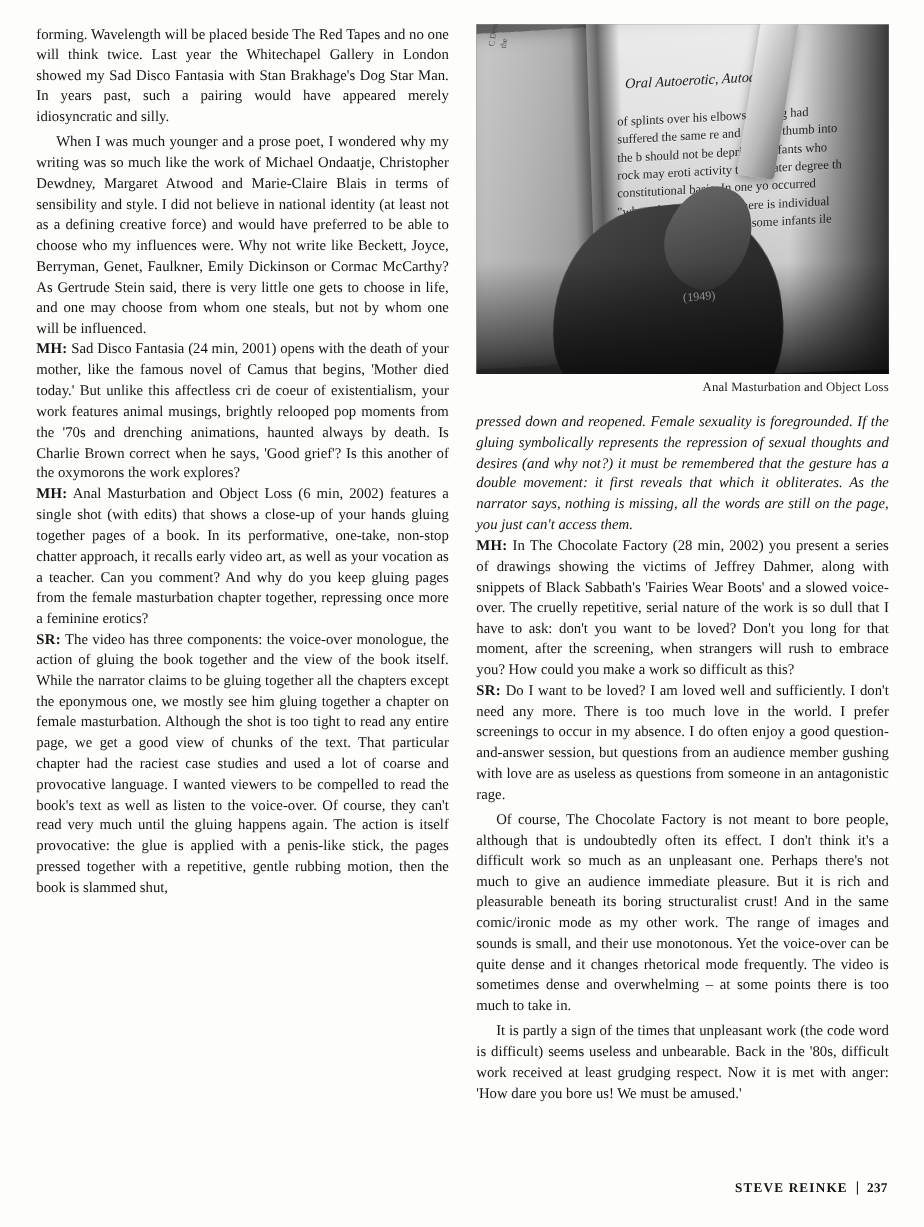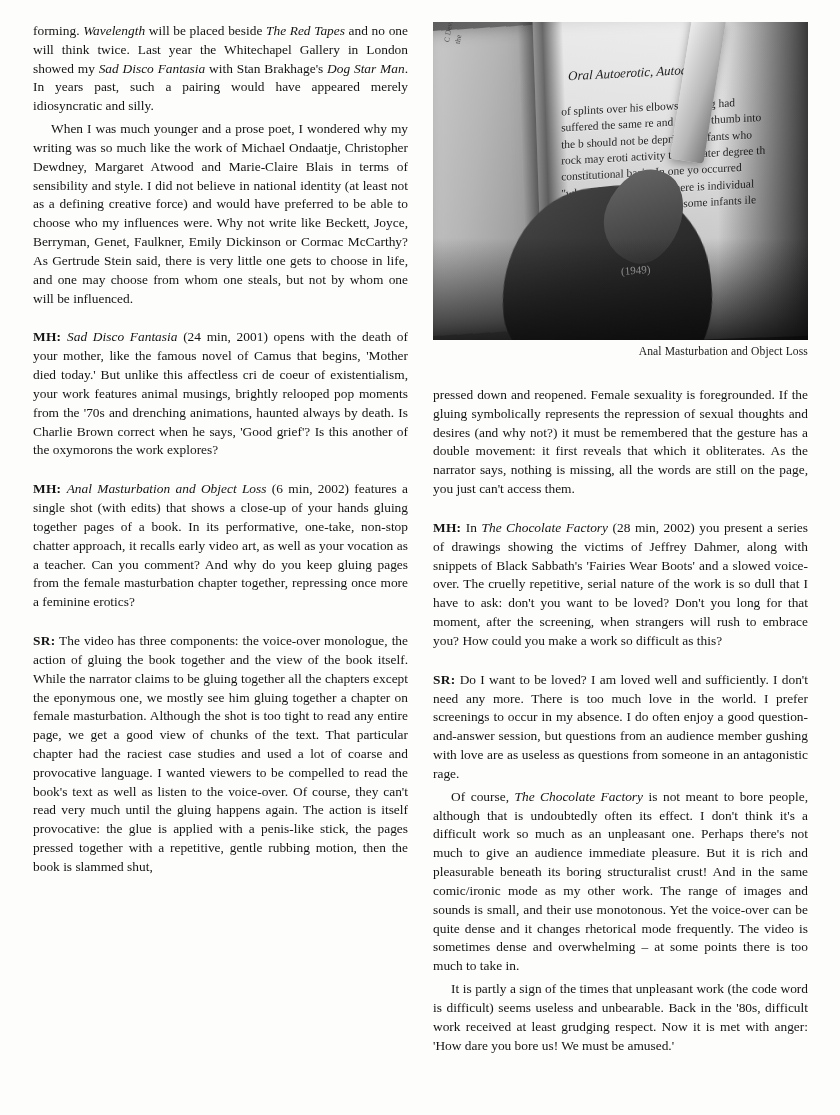--- a/index.html
+++ b/index.html
@@ -36,30 +36,30 @@
     top: 0;
     width: 375px;
     font-size: 13.4px;
     line-height: 1.405;
     text-align: justify;
   }
   .col-left { left: 0; }
   .col-right { left: 400px; }
 
   
-  .col-right .after-figure { margin-top: 12px; }
+  .col-right .after-figure { margin-top: 0; font-style: italic; }
 
   p {
     margin: 0;
     text-indent: 0;
   }
   p + p { margin-top: 4px; }
   p.indent { text-indent: 1.35em; }
-  p.gap { margin-top: 20px; }
-  .it { font-style: italic; }
+  p.gap { margin-top: 0; }
+  .it { }
   .spk {
     font-weight: bold;
     letter-spacing: 0.02em;
   }
 
   
   .figure {
     position: absolute;
     left: 400px;
     top: 0;
@@ -251,13 +251,16 @@
     <div class="col col-right" id="col-right" style="padding-top: 352px;">
         <p class="after-figure"><span>pressed down and reopened. Female sexuality is foregrounded. If the gluing symbolically represents the repression of sexual thoughts and desires (and why not?) it must be remembered that the gesture has a double movement: it first reveals that which it obliterates. As the narrator says, nothing is missing, all the words are still on the page, you just can't access them.</span></p>
         <p class="gap"><span class="spk">MH:</span><span> In </span><span class="it">The Chocolate Factory</span><span> (28 min, 2002) you present a series of drawings showing the victims of Jeffrey Dahmer, along with snippets of Black Sabbath's 'Fairies Wear Boots' and a slowed voice-over. The cruelly repetitive, serial nature of the work is so dull that I have to ask: don't you want to be loved? Don't you long for that moment, after the screening, when strangers will rush to embrace you? How could you make a work so difficult as this?</span></p>
         <p class="gap"><span class="spk">SR:</span><span> Do I want to be loved? I am loved well and sufficiently. I don't need any more. There is too much love in the world. I prefer screenings to occur in my absence. I do often enjoy a good question-and-answer session, but questions from an audience member gushing with love are as useless as questions from someone in an antagonistic rage.</span></p>
         <p class="indent"><span>Of course, </span><span class="it">The Chocolate Factory</span><span> is not meant to bore people, although that is undoubtedly often its effect. I don't think it's a difficult work so much as an unpleasant one. Perhaps there's not much to give an audience immediate pleasure. But it is rich and pleasurable beneath its boring structuralist crust! And in the same comic/ironic mode as my other work. The range of images and sounds is small, and their use monotonous. Yet the voice-over can be quite dense and it changes rhetorical mode frequently. The video is sometimes dense and overwhelming – at some points there is too much to take in.</span></p>
         <p class="indent"><span>It is partly a sign of the times that unpleasant work (the code word is difficult) seems useless and unbearable. Back in the '80s, difficult work received at least grudging respect. Now it is met with anger: 'How dare you bore us! We must be amused.'</span></p>
       </div>
 
   </div>
 
+  <div class="footer">
+    <span>STEVE REINKE</span><span class="rule"></span><span class="pg">237</span>
+  </div>
 </div>
 
 </body></html>

